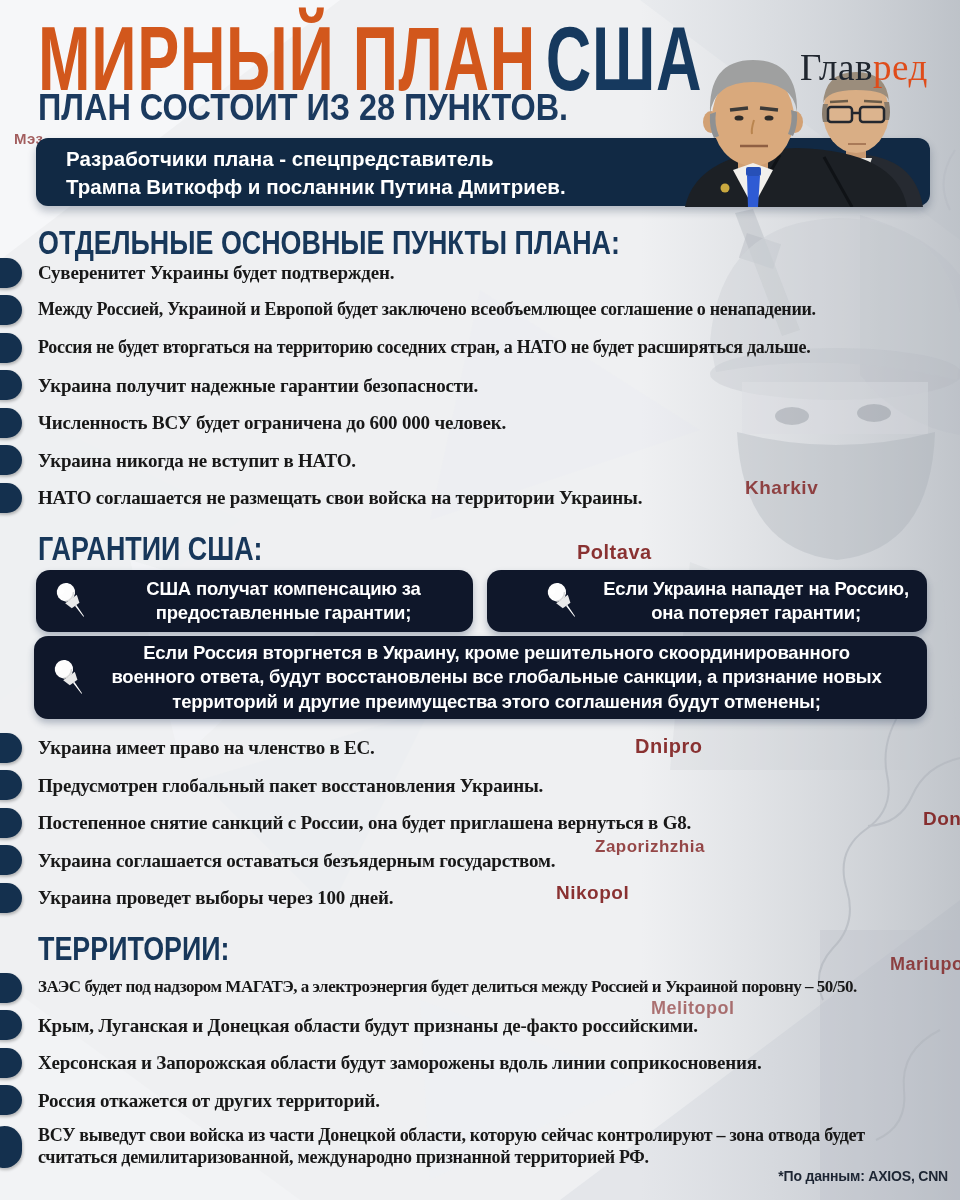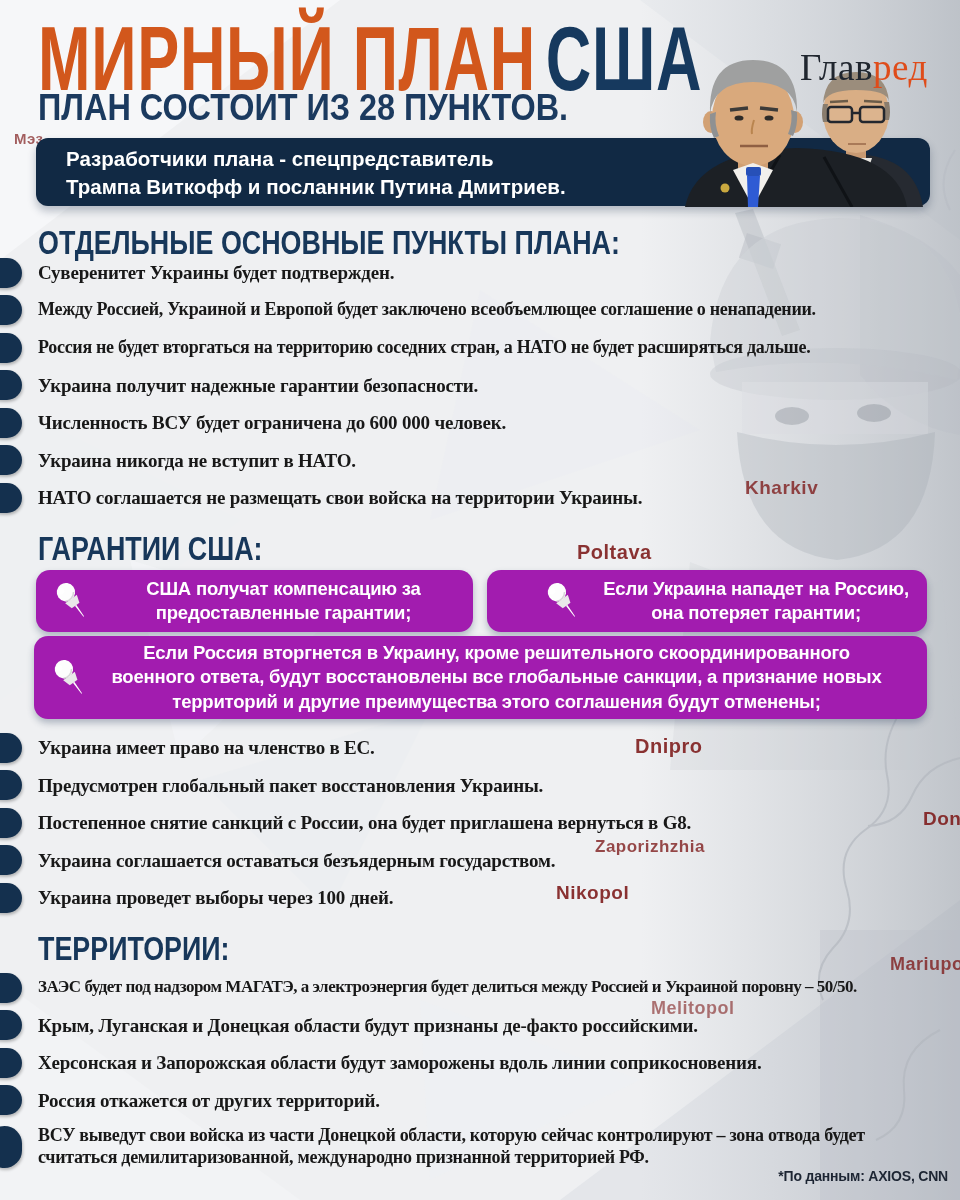--- a/index.html
+++ b/index.html
@@ -59,21 +59,21 @@
   }
   .row.tall .pill{height:42px;border-radius:18px;}
   .row p{
     margin:0 0 0 38px;max-width:888px;
     font-size:19px;font-weight:bold;color:#181818;letter-spacing:-.2px;line-height:1.22;
   }
   .row p.lg{font-size:18px;letter-spacing:-.3px;}
   .row p.xl{font-size:17px;letter-spacing:-.5px;white-space:nowrap;}
   
   .card{
-    position:absolute;background:#a21caf;border-radius:14px;
+    position:absolute;background:#0f172a;border-radius:14px;
     box-shadow:0 4px 7px rgba(40,60,90,.32);
     display:flex;align-items:center;box-sizing:border-box;z-index:3;
   }
   .card .pin{width:46px;height:46px;flex:none;margin-left:12px;}
   .card p{
     margin:0 auto;text-align:center;color:#fff;font-weight:bold;
     font-size:18.5px;line-height:1.32;letter-spacing:-.2px;
   }
   #card-0{left:36px;top:570px;width:437px;height:62px;}
   #card-0 p{max-width:300px;}

